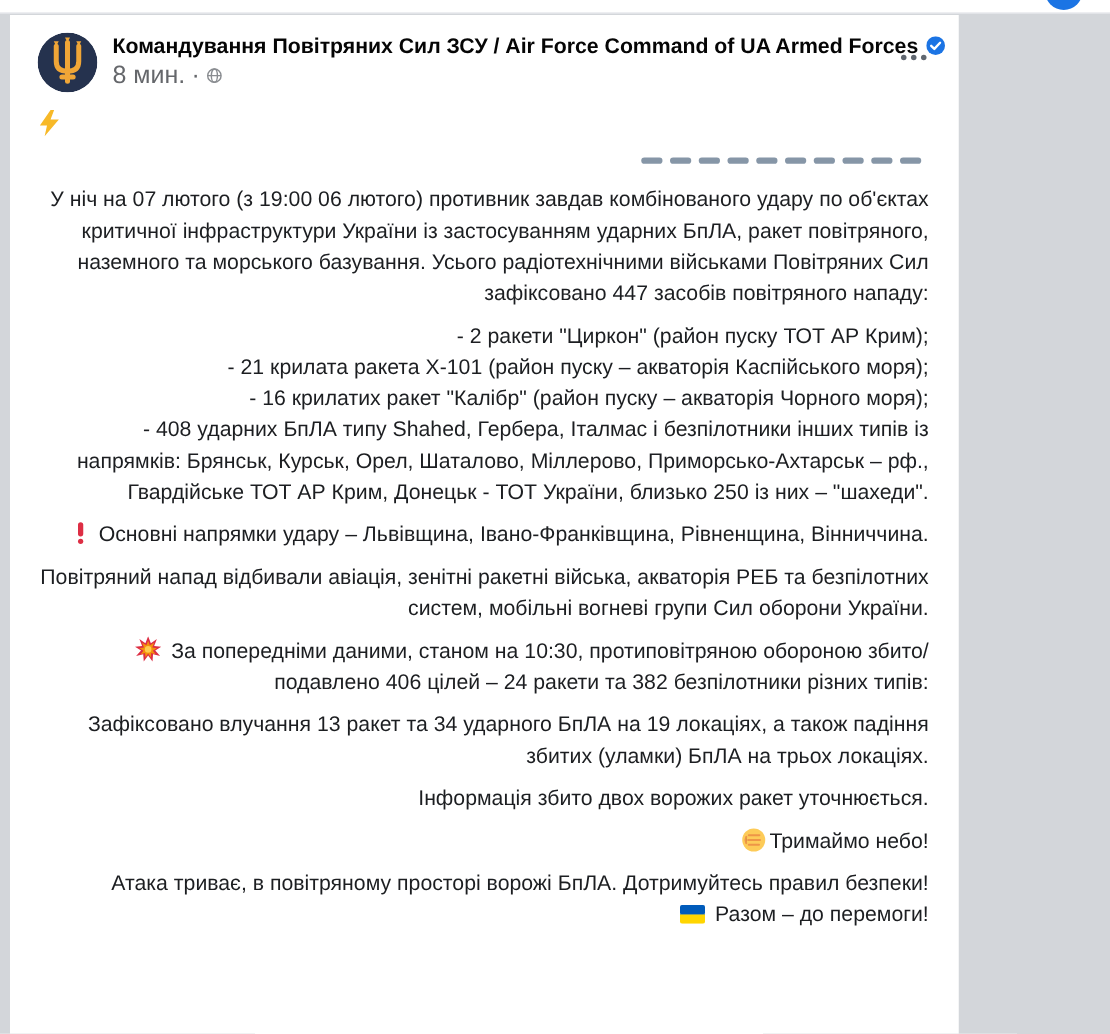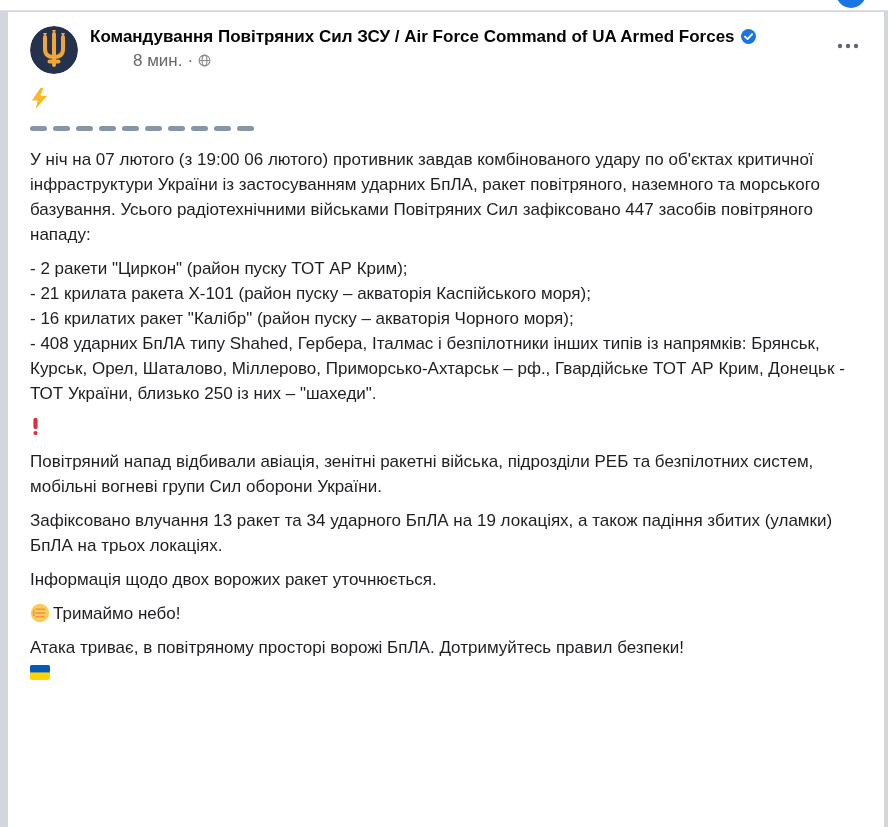--- a/index.html
+++ b/index.html
@@ -22,21 +22,21 @@
   .prev-card-strip{
     position:absolute;left:0;top:0;width:888px;height:11px;
     background:#ffffff;border-bottom:1px solid var(--divider);
     z-index:2;
   }
   .blue-fragment{
     position:absolute;left:836px;top:-22px;width:30px;height:30px;
     border-radius:50%;background:var(--verified-blue);z-index:3;
   }
   .card{
-    position:absolute;left:8px;top:12px;width:876px;height:815px;
+    position:absolute;left:8px;top:12px;width:759px;height:815px;
     background:#ffffff;z-index:1;
   }
   
   .post-header{
     display:flex;align-items:flex-start;
     padding:14px 18px 0 22px;
   }
   .avatar{
     width:48px;height:48px;border-radius:50%;flex:0 0 48px;
     overflow:hidden;cursor:pointer;
@@ -45,38 +45,38 @@
   .header-text{margin-left:12px;flex:1 1 auto;min-width:0;}
   .name-row{display:flex;align-items:center;gap:6px;}
   .page-name{
     font-size:17px;font-weight:700;color:#050505;line-height:21px;
     cursor:pointer;white-space:nowrap;
   }
   .badge{display:inline-block;width:15px;height:15px;}
   .badge svg{display:block;}
   .meta-row{
     display:flex;align-items:center;gap:4px;
-    margin-top:4px;color:var(--secondary-text);font-size:17px;line-height:19px;margin-left:43px;
+    margin-top:4px;color:var(--secondary-text);font-size:20px;line-height:19px;
   }
   .meta-row .dot{padding:0 1px;}
   .globe svg{display:block;}
   .menu-btn{
     margin-left:auto;flex:0 0 auto;width:36px;height:36px;margin-top:2px;
     display:flex;align-items:center;justify-content:center;
     border-radius:50%;cursor:pointer;border:none;background:transparent;
   }
   .menu-btn svg{display:block;}
   
   .post-body{
     margin-top:13px;
     padding:0 24px 0 22px;
     font-size:17px;line-height:25px;color:var(--body-text);
   }
   .block{white-space:pre-line;}
-  .block + .block{margin-top:9px;}
+  .block + .block{margin-top:9px;text-align:right;}
   .block.tight{margin-top:0;}
   .emoji{
     display:inline-block;vertical-align:-4px;margin-right:8px;
   }
   .emoji svg{display:block;}
   .emoji[data-name="exclamation-icon"]{margin-right:11px;margin-left:2px;vertical-align:-3px;}
   .emoji[data-name="fist-icon"]{margin-right:3px;}
   .emoji[data-name="flag-ukraine-icon"]{vertical-align:-2px;}
   .dashrow{font-size:0;line-height:14px;padding-top:3px;}
   .dash{
@@ -147,33 +147,38 @@
           </svg></span></div>
       <div class="block dashrow" data-name="separator-dashes"><span class="dash" data-name="dash-emoji"></span><span class="dash" data-name="dash-emoji"></span><span class="dash" data-name="dash-emoji"></span><span class="dash" data-name="dash-emoji"></span><span class="dash" data-name="dash-emoji"></span><span class="dash" data-name="dash-emoji"></span><span class="dash" data-name="dash-emoji"></span><span class="dash" data-name="dash-emoji"></span><span class="dash" data-name="dash-emoji"></span><span class="dash" data-name="dash-emoji"></span></div>
       <div class="block" data-name="post-paragraph"><span data-name="paragraph-text">У ніч на 07 лютого (з 19:00 06 лютого) противник завдав комбінованого удару по об'єктах критичної інфраструктури України із застосуванням ударних БпЛА, ракет повітряного, наземного та морського базування. Усього радіотехнічними військами Повітряних Сил зафіксовано 447 засобів повітряного нападу:</span></div>
       <div class="block" data-name="post-paragraph"><span data-name="paragraph-text">- 2 ракети "Циркон" (район пуску ТОТ АР Крим);
 - 21 крилата ракета Х-101 (район пуску – акваторія Каспійського моря);
 - 16 крилатих ракет "Калібр" (район пуску – акваторія Чорного моря);
 - 408 ударних БпЛА типу Shahed, Гербера, Італмас і безпілотники інших типів із напрямків: Брянськ, Курськ, Орел, Шаталово, Міллерово, Приморсько-Ахтарськ – рф., Гвардійське ТОТ АР Крим, Донецьк - ТОТ України, близько 250 із них – "шахеди".</span></div>
       <div class="block" data-name="post-paragraph"><span class="emoji" data-name="exclamation-icon"><svg width="7" height="19" viewBox="0 0 8 20">
             <rect x="1.6" y="0" width="4.8" height="13" rx="2.4" fill="#dd2e44"></rect>
             <circle cx="4" cy="17.5" r="2.4" fill="#dd2e44"></circle>
-          </svg></span></div>
-      <div class="block" data-name="post-paragraph"><span data-name="paragraph-text">Повітряний напад відбивали авіація, зенітні ракетні війська, підрозділи РЕБ та безпілотних систем, мобільні вогневі групи Сил оборони України.</span></div>
+          </svg></span><span data-name="paragraph-text">Основні напрямки удару – Львівщина, Івано-Франківщина, Рівненщина, Вінниччина.</span></div>
+      <div class="block" data-name="post-paragraph"><span data-name="paragraph-text">Повітряний напад відбивали авіація, зенітні ракетні війська, акваторія РЕБ та безпілотних систем, мобільні вогневі групи Сил оборони України.</span></div>
+      <div class="block" data-name="post-paragraph"><span class="emoji" data-name="collision-icon"><svg width="21" height="21" viewBox="0 0 24 24">
+            <polygon points="12,0 14.5,6.5 20,2.5 17.5,9 24,9.5 18.5,13 23,18 16.5,16.5 16,23 12,17.5 8,23 7.5,16.5 1,18 5.5,13 0,9.5 6.5,9 4,2.5 9.5,6.5" fill="#dd2e44"></polygon>
+            <polygon points="12,4 13.6,8.3 17.5,6 15.8,10.3 20,11 16.3,13.3 18.8,16.5 14.8,15.4 14.4,19.5 12,15.8 9.6,19.5 9.2,15.4 5.2,16.5 7.7,13.3 4,11 8.2,10.3 6.5,6 10.4,8.3" fill="#f4900c"></polygon>
+            <circle cx="12" cy="12" r="3" fill="#ffcc4d"></circle>
+          </svg></span><span data-name="paragraph-text">За попередніми даними, станом на 10:30, протиповітряною обороною збито/подавлено 406 цілей – 24 ракети та 382 безпілотники різних типів:</span></div>
       <div class="block" data-name="post-paragraph"><span data-name="paragraph-text">Зафіксовано влучання 13 ракет та 34 ударного БпЛА на 19 локаціях, а також падіння збитих (уламки) БпЛА на трьох локаціях.</span></div>
-      <div class="block" data-name="post-paragraph"><span data-name="paragraph-text">Інформація щодо двох ворожих ракет уточнюється.</span></div>
+      <div class="block" data-name="post-paragraph"><span data-name="paragraph-text">Інформація збито двох ворожих ракет уточнюється.</span></div>
       <div class="block" data-name="post-paragraph"><span class="emoji" data-name="fist-icon"><svg width="20" height="20" viewBox="0 0 20 20">
             <circle cx="10" cy="10" r="9.2" fill="#fdcb58"></circle>
             <g stroke="#ee9547" stroke-width="1.6" stroke-linecap="round">
               <path d="M6 6.2 H14.5"></path>
               <path d="M5.5 10 H15"></path>
               <path d="M6 13.8 H14.2"></path>
               <path d="M4 7.5 Q2.8 10 4 12.5"></path>
             </g>
           </svg></span><span data-name="paragraph-text">Тримаймо небо!</span></div>
       <div class="block" data-name="post-paragraph"><span data-name="paragraph-text">Атака триває, в повітряному просторі ворожі БпЛА. Дотримуйтесь правил безпеки!</span></div>
       <div class="block tight" data-name="post-paragraph"><span class="emoji" data-name="flag-ukraine-icon"><svg width="20" height="15" viewBox="0 0 20 15">
             <rect x="0" y="0" width="20" height="7.5" rx="1.5" fill="#005bbb"></rect>
             <rect x="0" y="7" width="20" height="0.8" fill="#005bbb"></rect>
             <path d="M0 7.5 h20 v5.5 a2 2 0 0 1 -2 2 h-16 a2 2 0 0 1 -2 -2 z" fill="#ffd500"></path>
-          </svg></span></div>
+          </svg></span><span data-name="paragraph-text">Разом – до перемоги!</span></div>
     </div>
 </div>
 
 </body></html>

